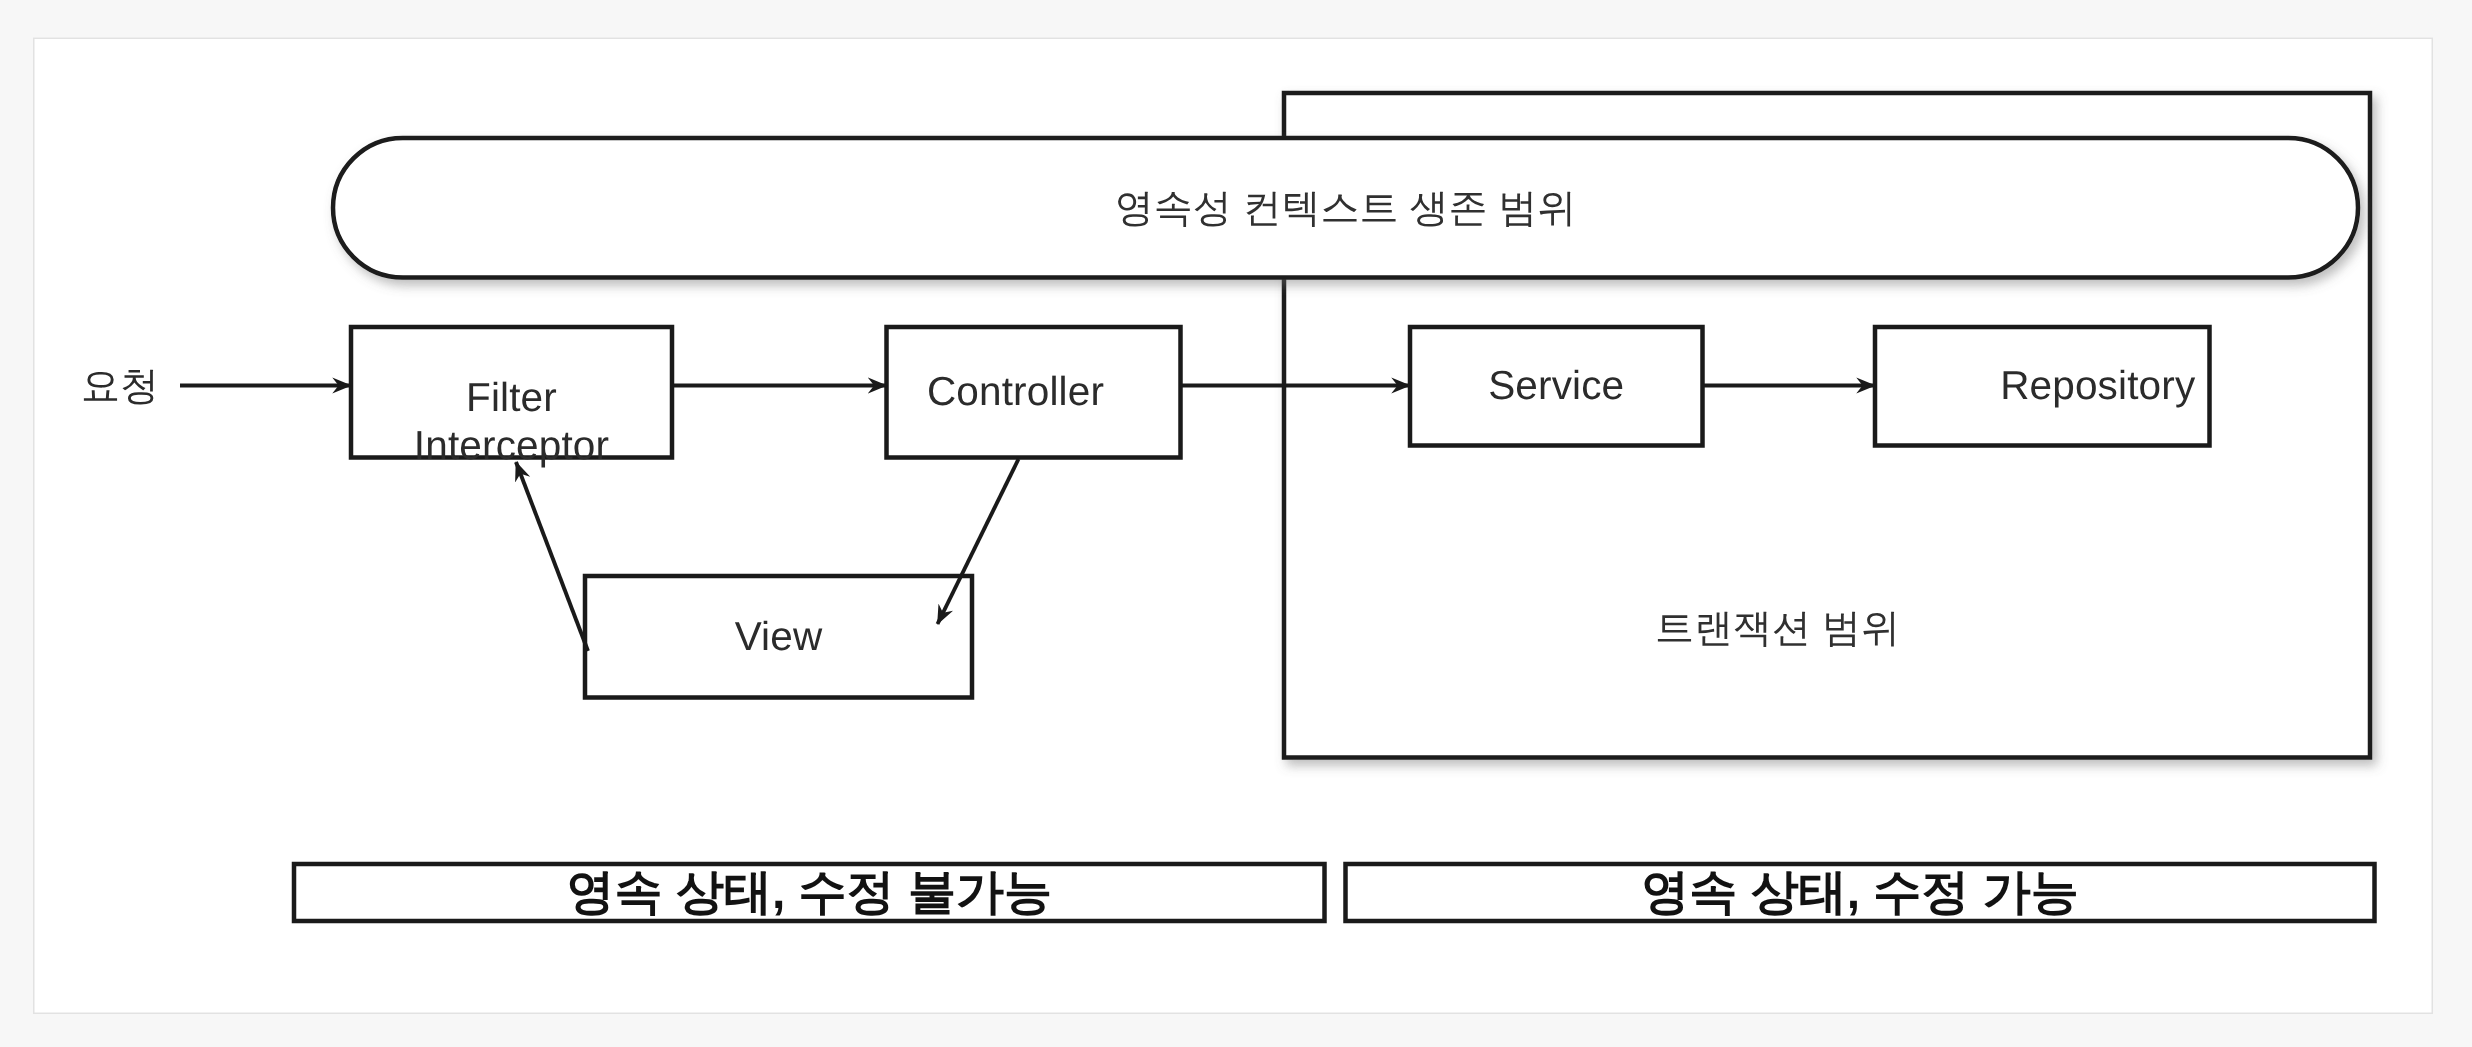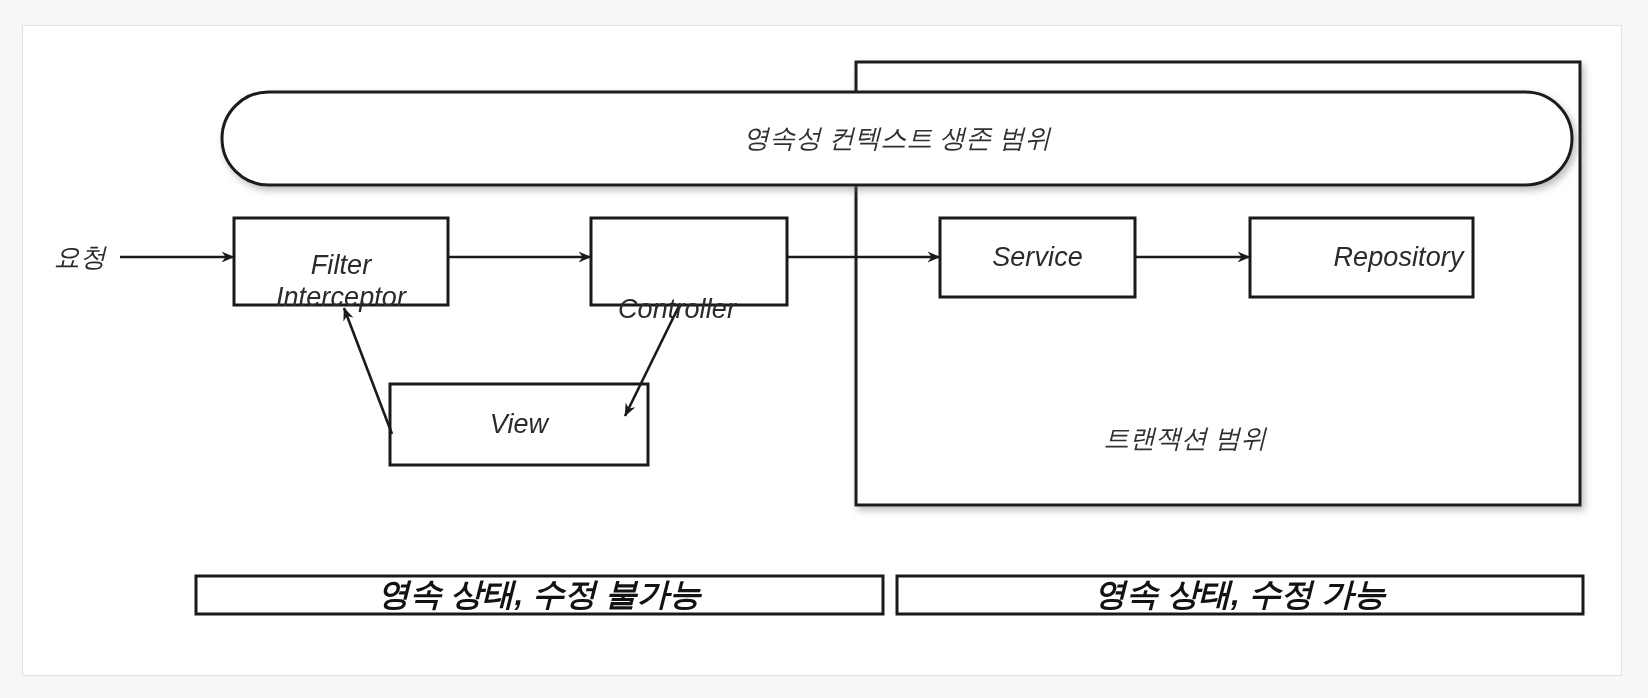--- a/index.html
+++ b/index.html
@@ -40,21 +40,20 @@
   .node-label {
     position: absolute;
     display: flex;
     align-items: center;
     justify-content: center;
     text-align: center;
     color: #2b2b2b;
     pointer-events: none;
     line-height: 1.18;
     white-space: pre-line;
-    font-style: italic;
   }
   .box-label {
     font-size: 27px;
     letter-spacing: 0.1px;
   }
   .scope-label {
     font-size: 26px;
     color: #303030;
   }
   .legend-label {
@@ -102,26 +101,26 @@
     <line x1="392" y1="434" x2="344" y2="308" stroke="#1a1a1a" stroke-width="2.6" marker-end="url(#arrowhead)"></line>
 
     <rect x="196" y="576" width="687" height="38" fill="#ffffff" stroke="#1a1a1a" stroke-width="3"></rect>
     <rect x="897" y="576" width="686" height="38" fill="#ffffff" stroke="#1a1a1a" stroke-width="3"></rect>
   </svg>
 
   <div class="node-label req-label" style="left:40px; top:238px; width:80px; height:38px;text-align:center;">요청</div>
 
   <div class="node-label scope-label" style="left:222px; top:118px; width:1350px; height:40px;">영속성 컨텍스트 생존 범위</div>
 
-  <div class="node-label scope-label" style="left:1000px; top:398px; width:370px; height:40px;margin-top:20px;">트랜잭션 범위</div>
+  <div class="node-label scope-label" style="left:1000px; top:398px; width:370px; height:40px;">트랜잭션 범위</div>
 
   <div class="node-label box-label" style="left:234px; top:220px; width:214px; height:83px;margin-top:20px;">Filter
 Interceptor</div>
 
-  <div class="node-label box-label" style="left:591px; top:218px; width:172px; height:87px;margin-top:48px;">Controller</div>
+  <div class="node-label box-label" style="left:591px; top:218px; width:172px; height:87px;">Controller</div>
 
   <div class="node-label box-label" style="left:940px; top:218px; width:195px; height:79px;">Service</div>
 
   <div class="node-label box-label" style="left:1250px; top:218px; width:223px; height:79px;padding-left:37px;">Repository</div>
 
   <div class="node-label box-label" style="left:390px; top:384px; width:258px; height:81px;">View</div>
 
   <div class="node-label legend-label" style="left:196px; top:576px; width:687px; height:38px;">영속 상태, 수정 불가능</div>
 
   <div class="node-label legend-label" style="left:897px; top:576px; width:686px; height:38px;">영속 상태, 수정 가능</div>

